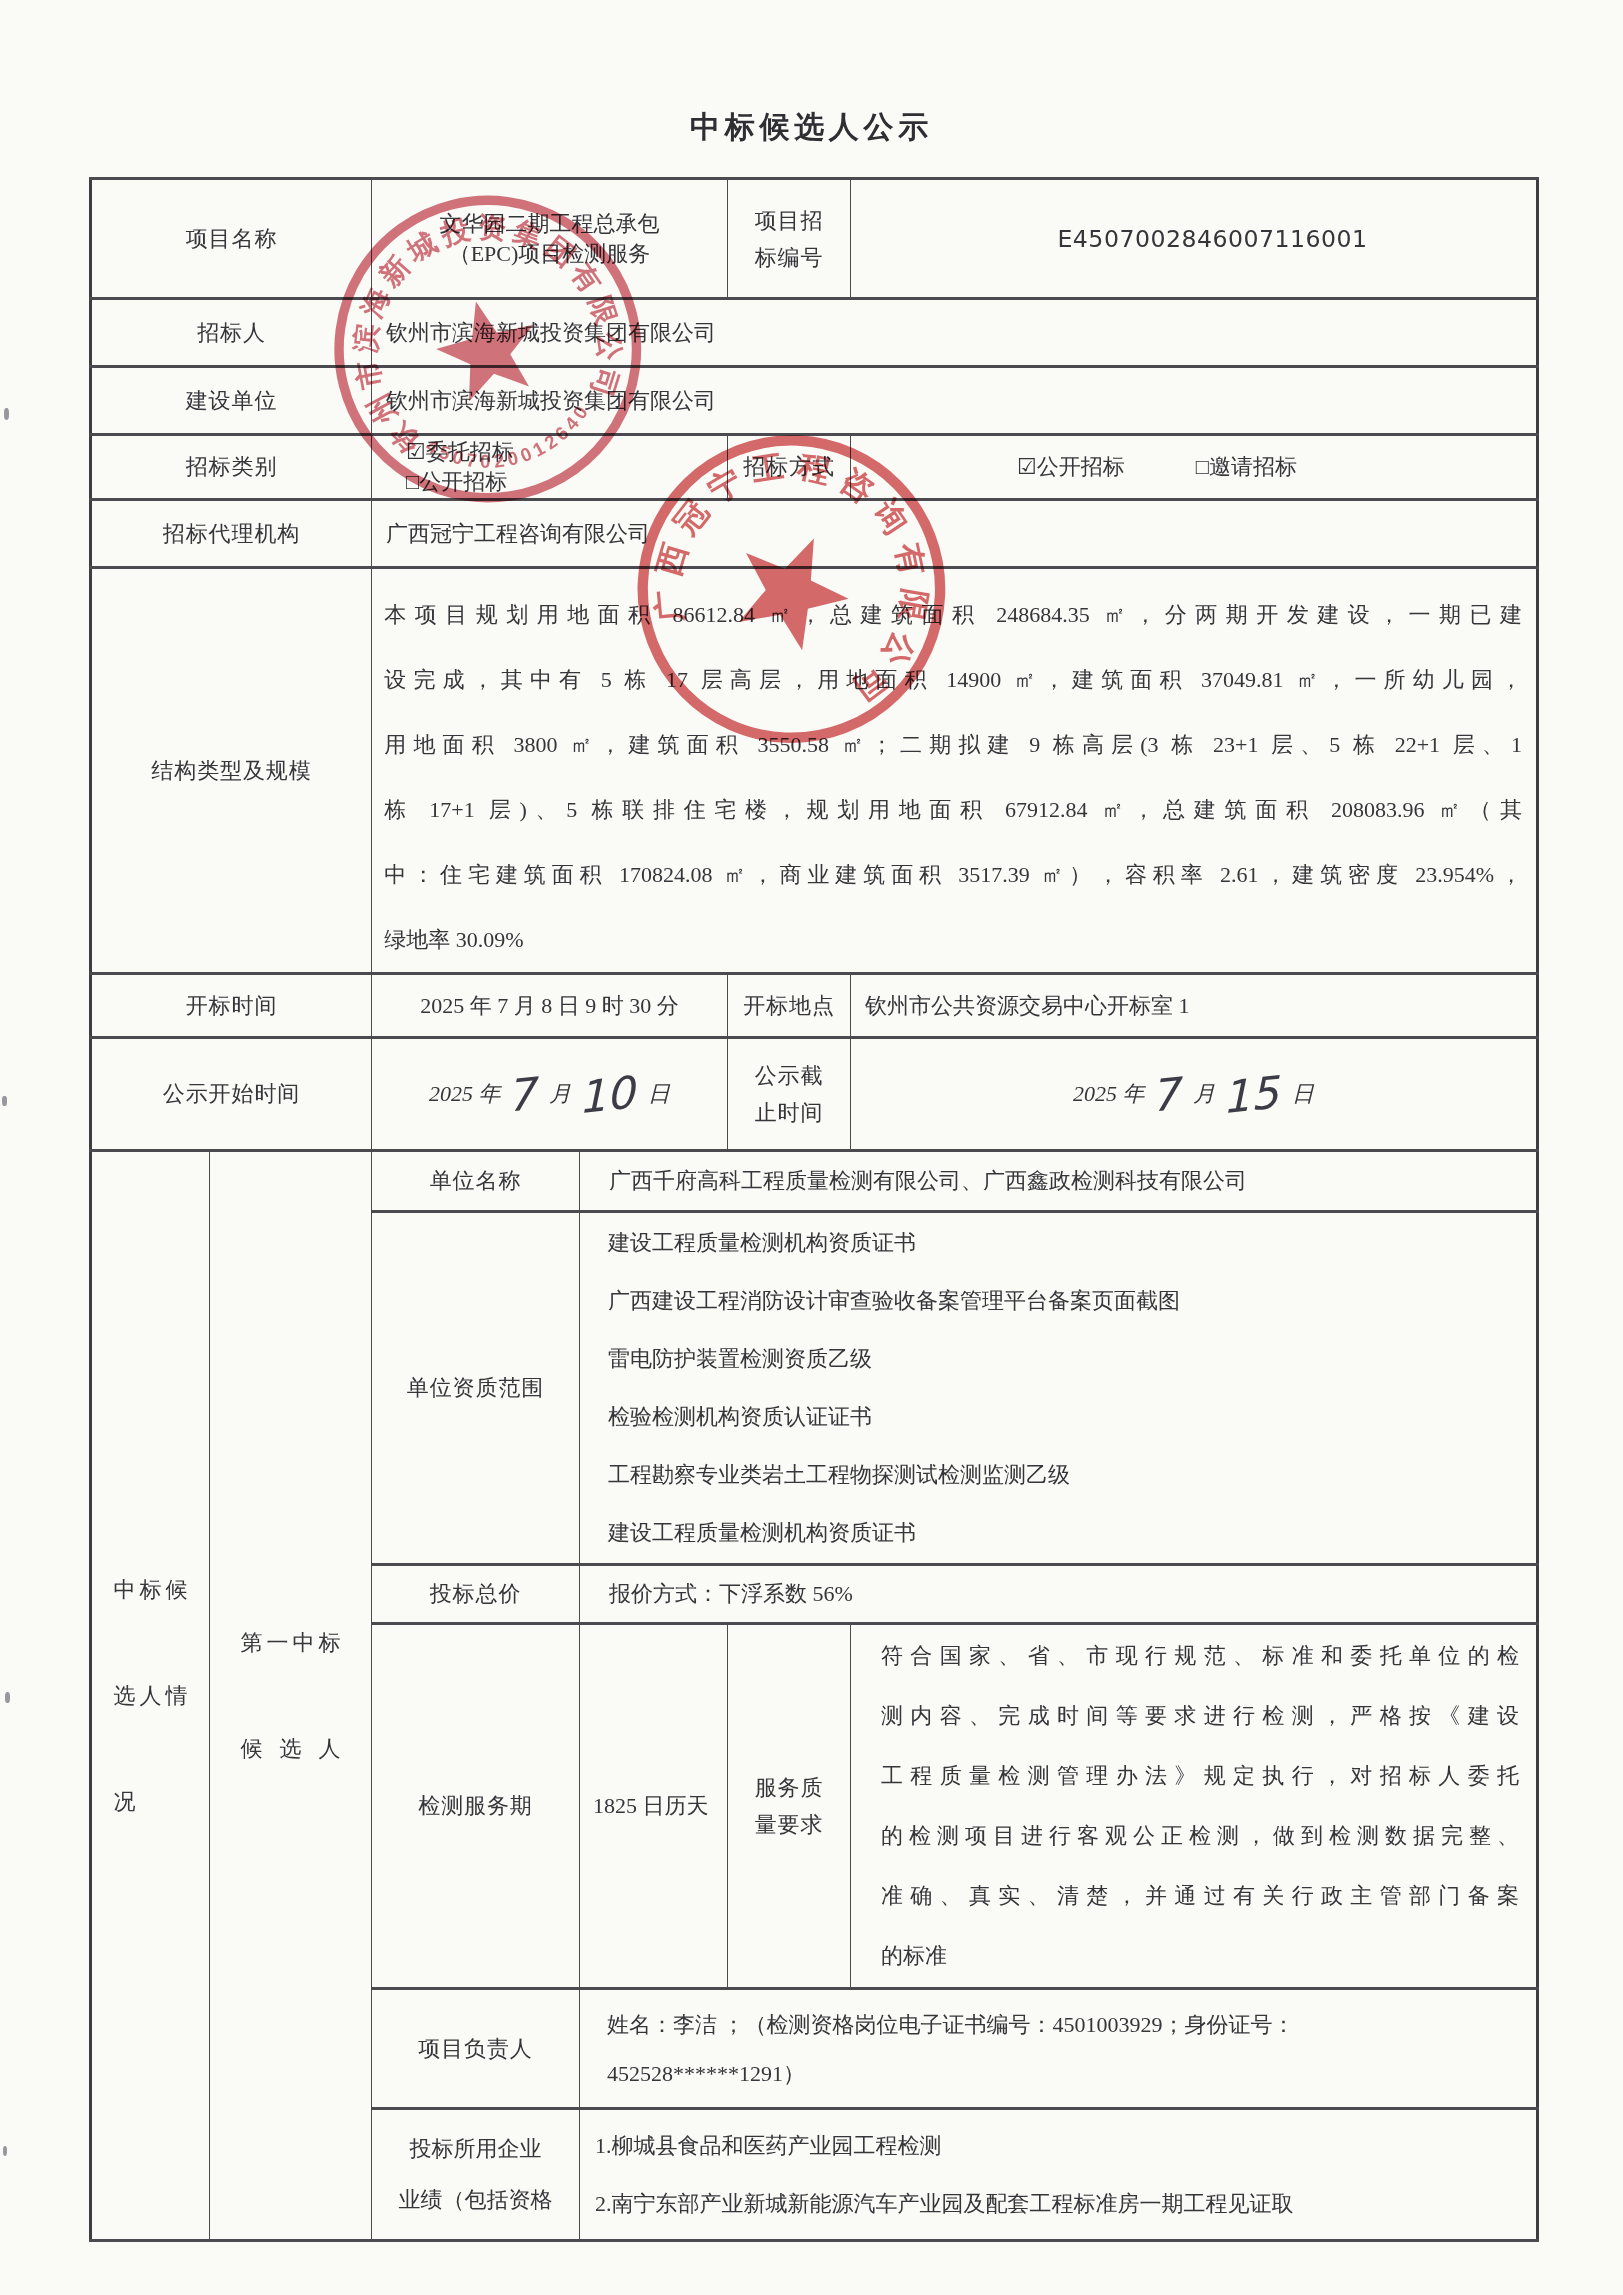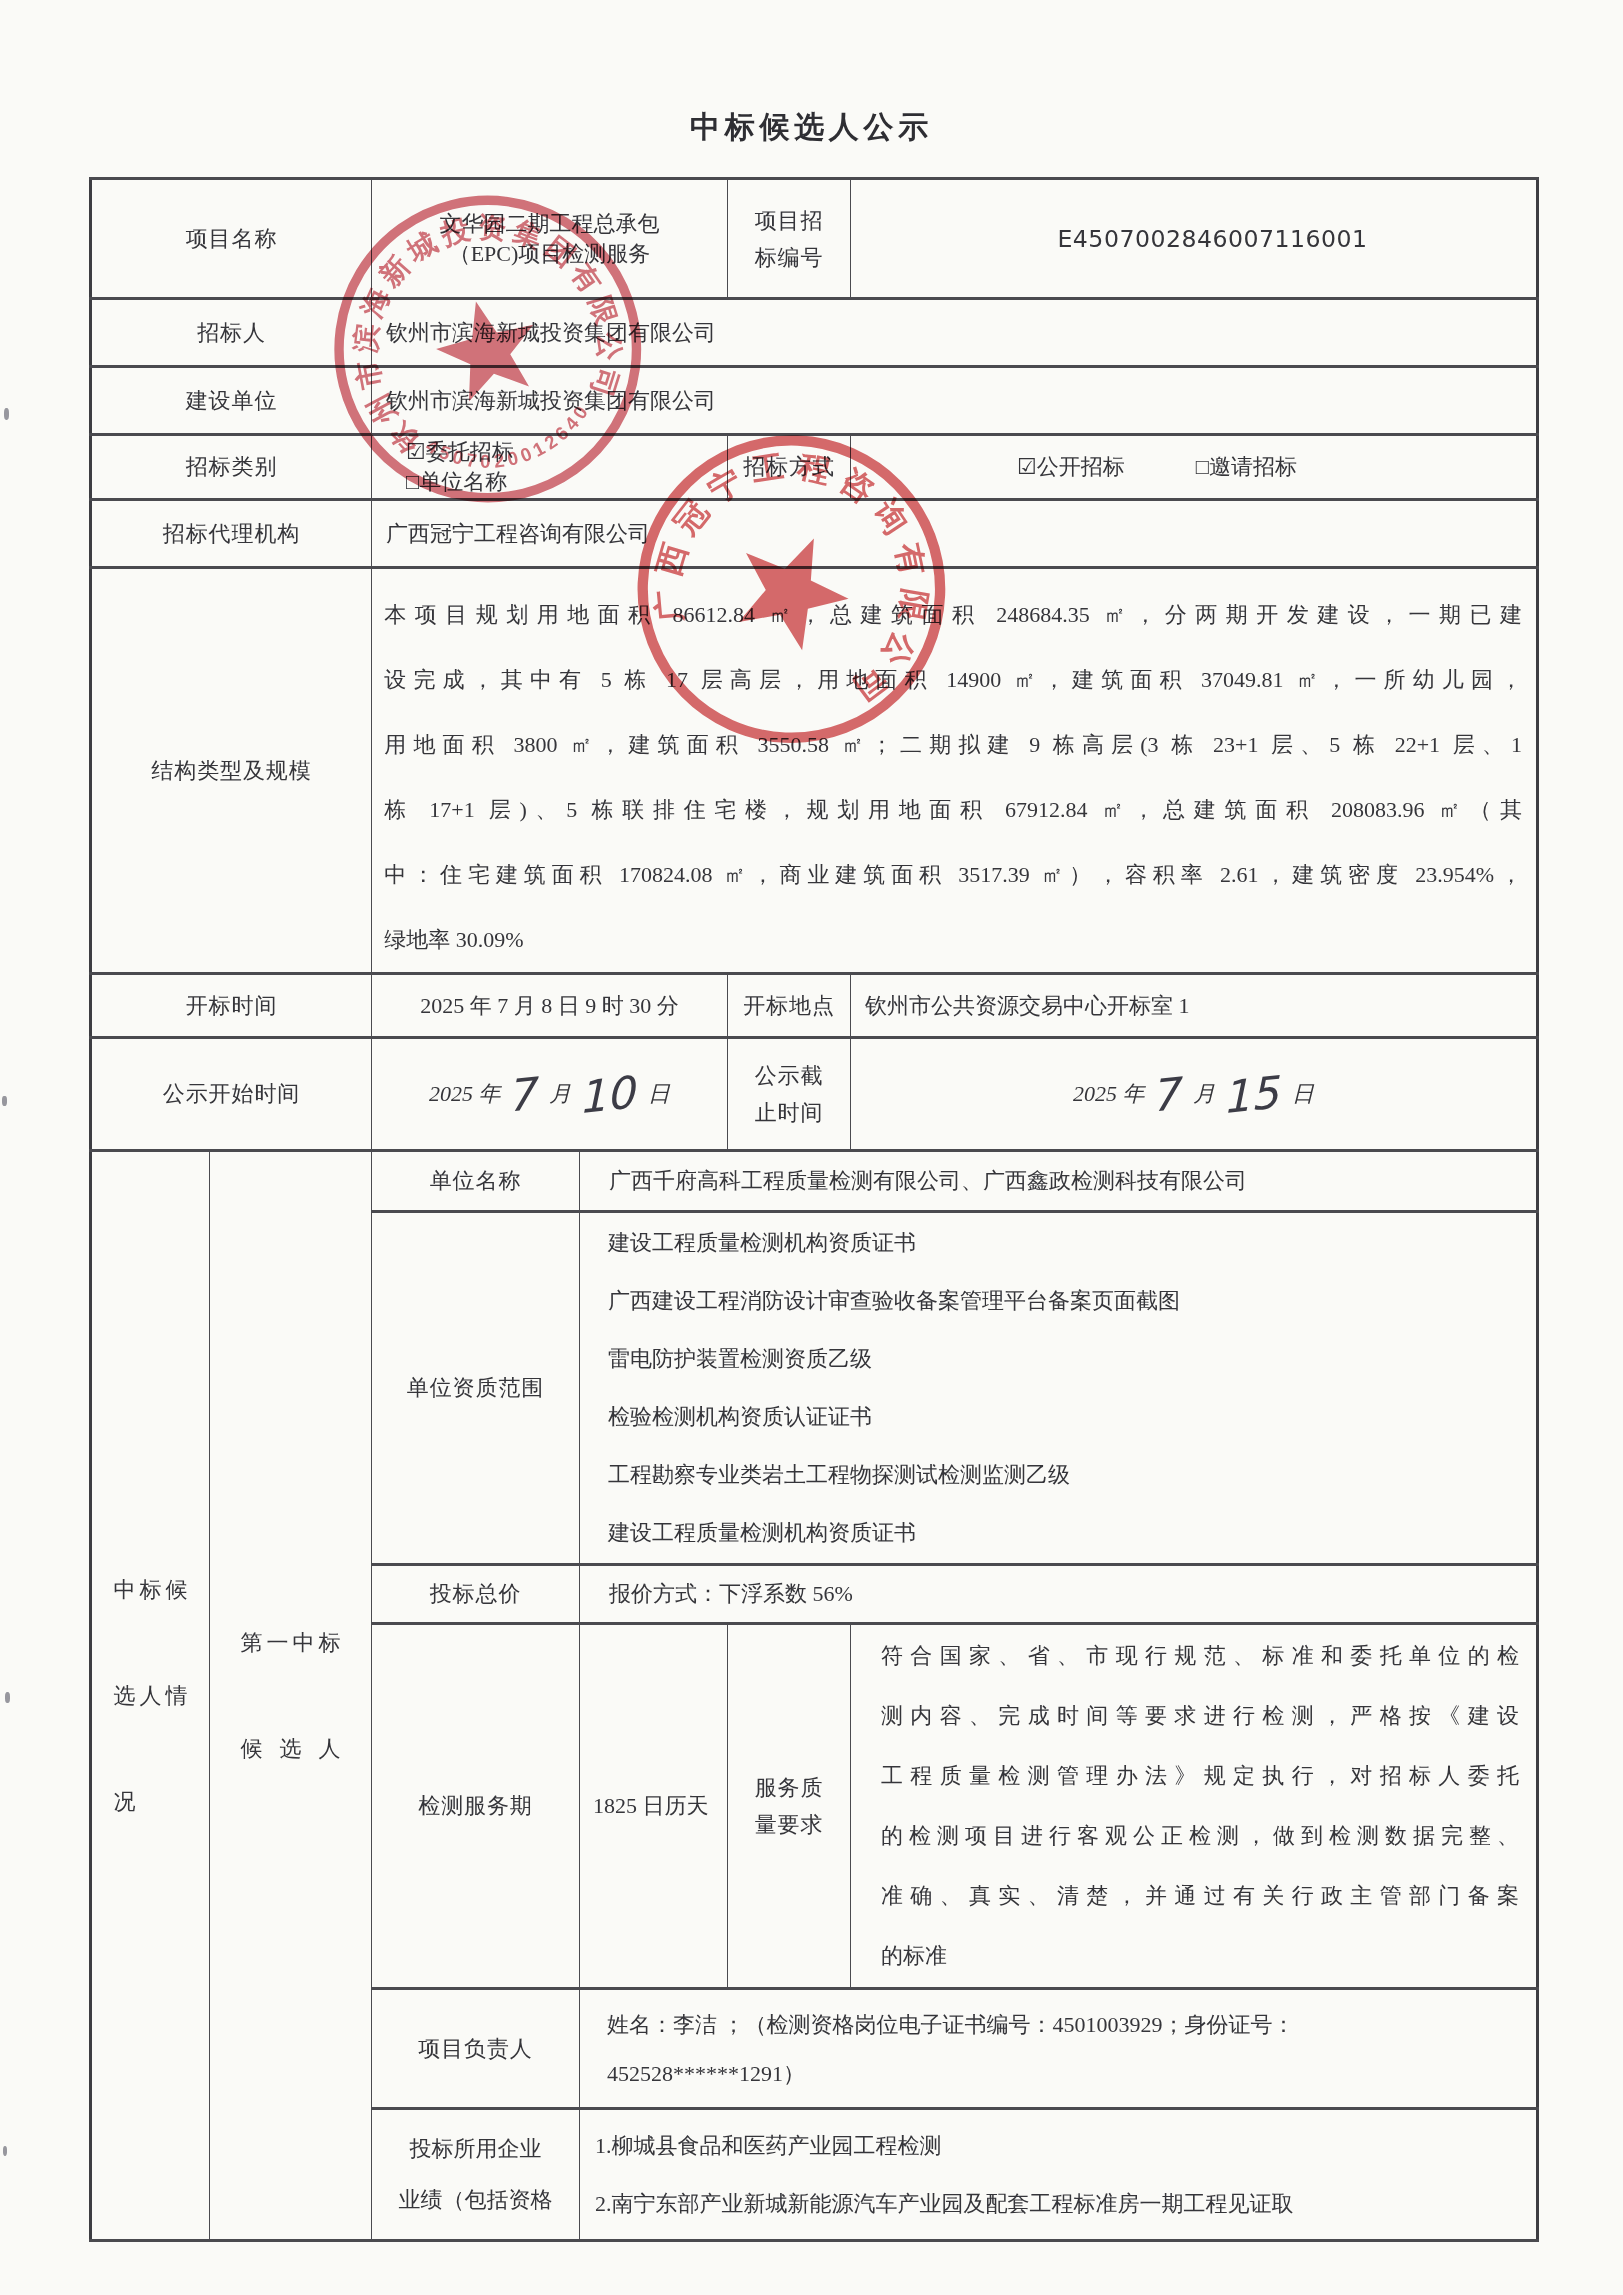--- a/index.html
+++ b/index.html
@@ -93,21 +93,21 @@
     <tr style="height:68px">
       <td colspan="2" class="lbl">建设单位</td>
       <td colspan="4" class="val">钦州市滨海新城投资集团有限公司</td>
     </tr>
 
     <tr style="height:57px">
       <td colspan="2" class="lbl">招标类别</td>
       <td colspan="2">
         <div class="cbx1">
           <span>☑委托招标</span>
-          <span>□单位名称</span>
+          <span>□公开招标</span>
         </div>
       </td>
       <td class="lbl">招标方式</td>
       <td>
         <div class="cbx2">
           <span>☑公开招标</span>
           <span>□邀请招标</span>
         </div>
       </td>
     </tr>

